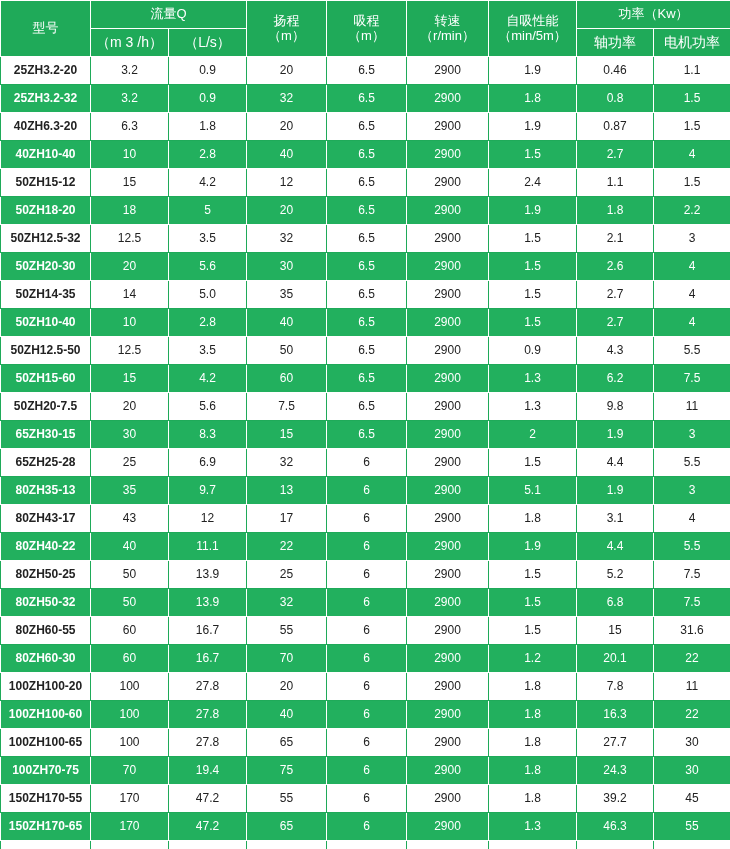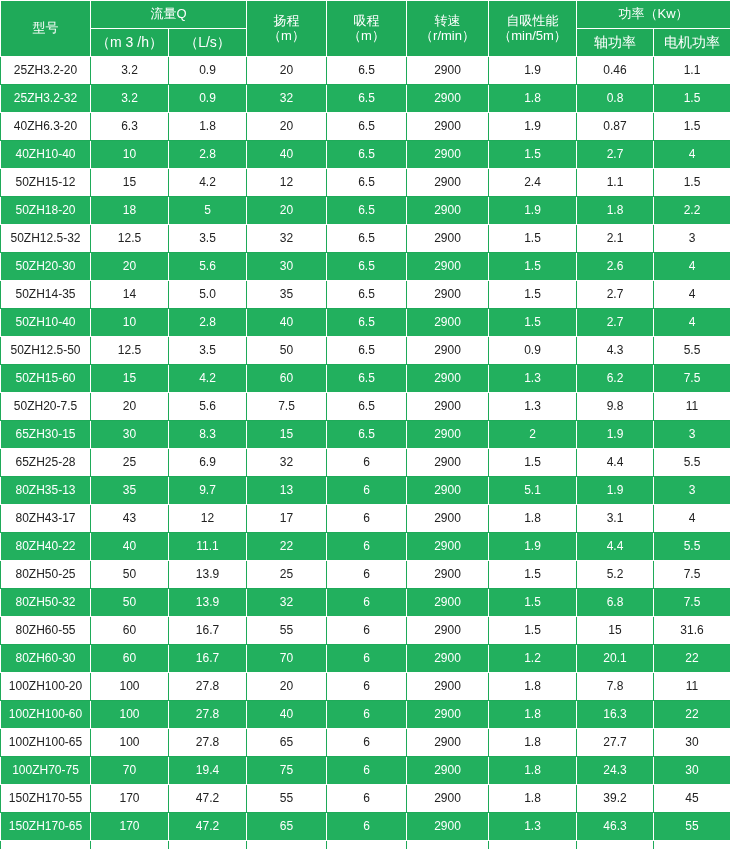--- a/index.html
+++ b/index.html
@@ -46,20 +46,21 @@
     color: #222222;
     border: 1px solid #1faa59;
   }
   tr.row-green td {
     background: #22b05e;
     color: #ffffff;
     border: 1px solid #ffffff;
   }
   td.model {
     font-size: 12px;
+    font-weight: bold;
   }
   
   col.c0 { width: 90px; }
   col.c1 { width: 78px; }
   col.c2 { width: 78px; }
   col.c3 { width: 80px; }
   col.c4 { width: 80px; }
   col.c5 { width: 82px; }
   col.c6 { width: 88px; }
   col.c7 { width: 77px; }

